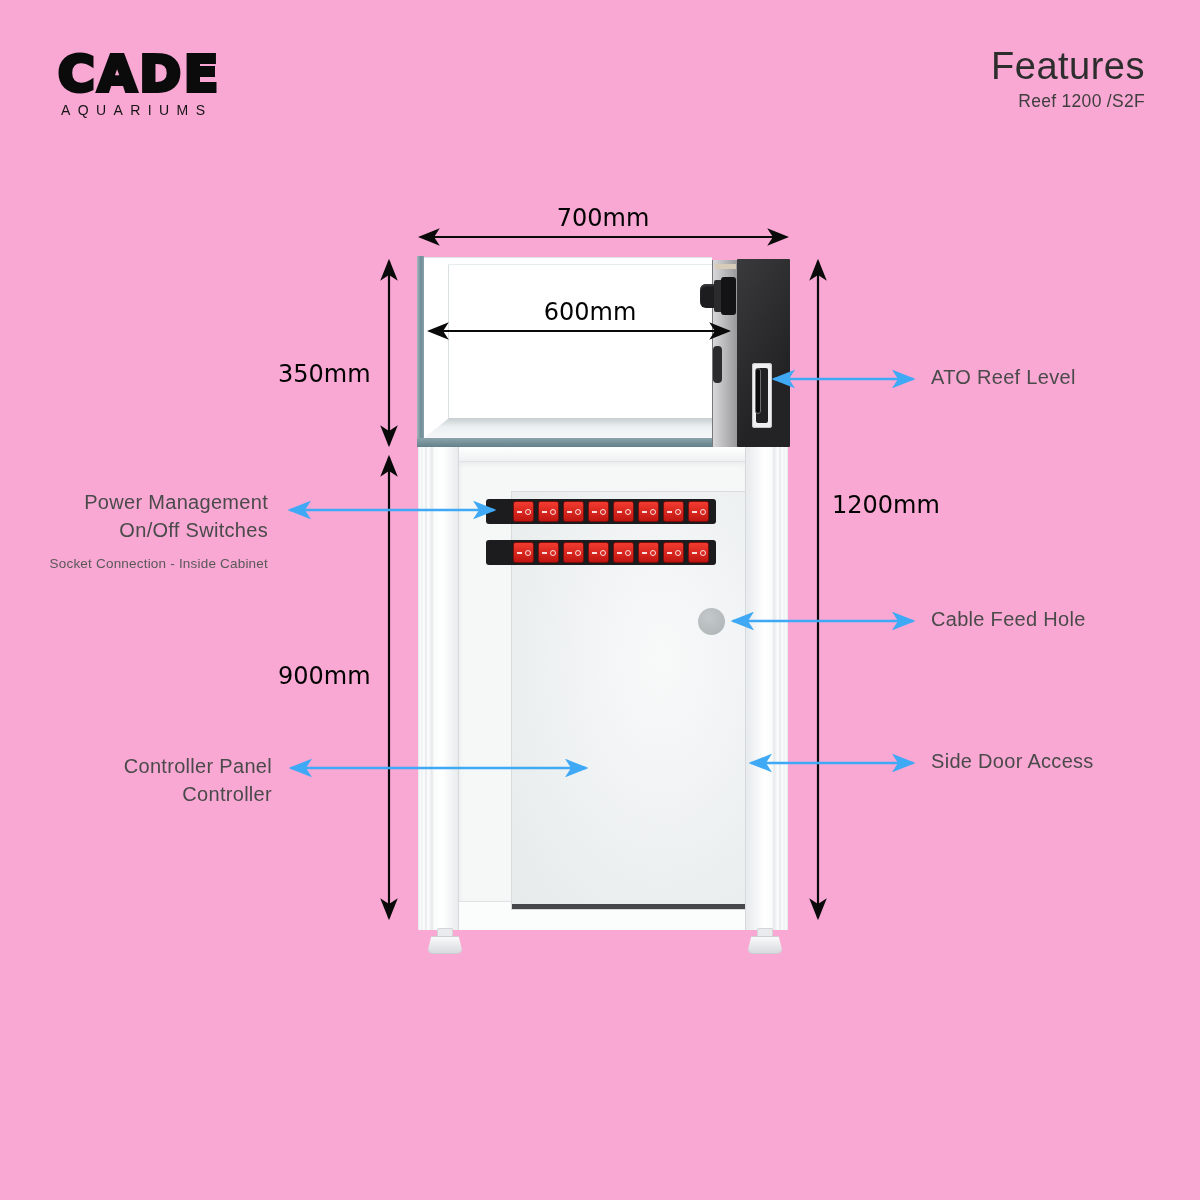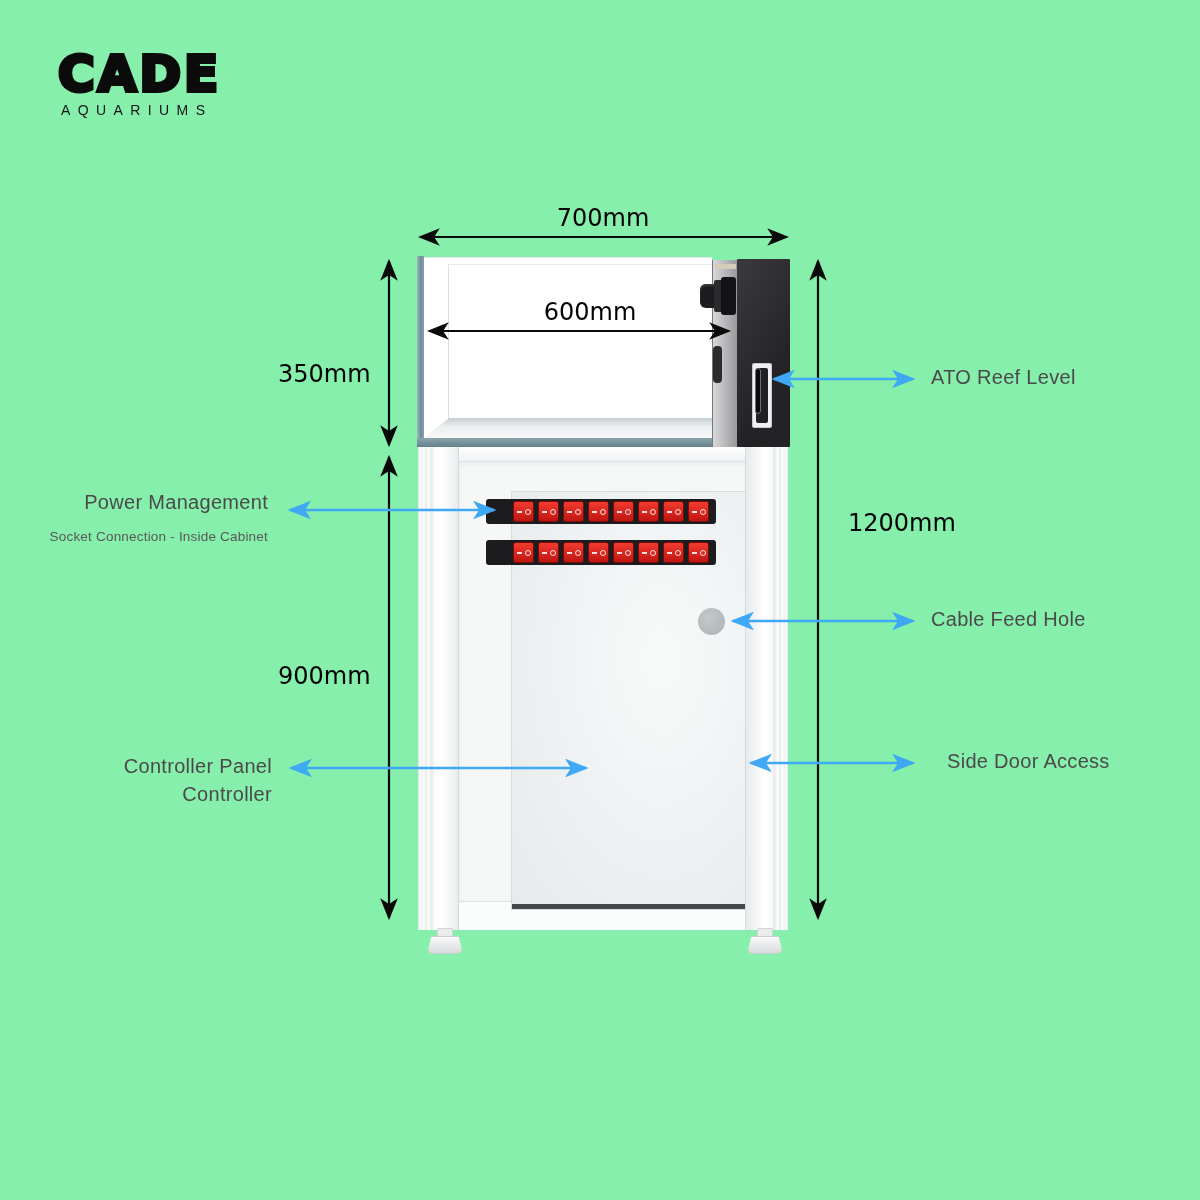--- a/index.html
+++ b/index.html
@@ -1,16 +1,16 @@
 <!DOCTYPE html>
 <html><head>
 <meta charset="utf-8">
 <style>
   html,body{margin:0;padding:0;background:#ffffff;}
-  .canvas{position:relative;width:1200px;height:1200px;background:#86efac;overflow:hidden;
+  .canvas{position:relative;width:1200px;height:1200px;background:#f9a8d4;overflow:hidden;
           font-family:"Liberation Sans",sans-serif;}
 
   
   .logo{position:absolute;left:58px;top:46px;}
   .logo-word{font-family:"DejaVu Sans",sans-serif;font-weight:bold;font-size:50px;line-height:56px;
              color:#0b0b0b;letter-spacing:3px;-webkit-text-stroke:4px #0b0b0b;paint-order:stroke fill;}
   .logo-sub{font-size:14px;letter-spacing:7.4px;color:#141414;margin-top:0;padding-left:3px;font-weight:500;}
   .titleblock{position:absolute;right:55px;top:44px;text-align:right;}
   .page-title{font-size:38px;line-height:44px;font-weight:300;color:#2d2d2d;letter-spacing:.5px;}
   .page-model{font-size:17.5px;color:#3e3e3e;font-weight:300;margin-top:3px;letter-spacing:.3px;}
@@ -79,42 +79,46 @@
 
   
   .overlay{position:absolute;left:0;top:0;width:1200px;height:1200px;z-index:5;pointer-events:none;}
 
   
   .dim{position:absolute;font-family:"DejaVu Sans",sans-serif;font-size:24px;color:#030303;z-index:6;}
   .dim-700{left:538px;top:204px;width:130px;text-align:center;}
   .dim-600{left:525px;top:298px;width:130px;text-align:center;}
   .dim-350{left:278px;top:342px;width:90px;text-align:right;margin-top:18px;}
   .dim-900{left:278px;top:662px;width:90px;text-align:right;}
-  .dim-1200{left:832px;top:509px;margin-left:16px;}
+  .dim-1200{left:832px;top:491px;}
 
   
   .callout{position:absolute;z-index:6;font-size:20px;font-weight:300;color:#4a4a4a;letter-spacing:.3px;}
   .callout .line{line-height:27.5px;}
   .callout-right{text-align:left;}
   .callout-left{text-align:right;}
   .lbl-power{left:28px;top:489px;width:240px;}
   .lbl-power .note{font-size:13.5px;color:#585858;margin-top:12px;letter-spacing:.2px;}
   .lbl-controller{left:28px;top:753px;width:244px;}
   .lbl-ato{left:931px;top:366px;}
   .lbl-cable{left:931px;top:608px;}
-  .lbl-side{left:931px;top:750px;margin-left:16px;}
+  .lbl-side{left:931px;top:750px;}
 </style>
 </head>
 <body>
 
 <div class="canvas">
 
   <div class="logo">
     <div class="logo-word">CADE</div>
     <div class="logo-sub">AQUARIUMS</div>
+  </div>
+  <div class="titleblock">
+    <div class="page-title">Features</div>
+    <div class="page-model">Reef 1200 /S2F</div>
   </div>
 
   <div class="tank">
     <div class="glass"></div>
     <div class="back-left-line"></div>
     <div class="back-top-line"></div>
     <div class="tank-floor"></div>
     <div class="glass-left"></div>
     <div class="glass-bottom"></div>
     <div class="overflow-gray"></div>
@@ -183,20 +187,21 @@
   </svg>
 
   <div class="dim dim-700">700mm</div>
   <div class="dim dim-600">600mm</div>
   <div class="dim dim-350">350mm</div>
   <div class="dim dim-900">900mm</div>
   <div class="dim dim-1200">1200mm</div>
 
   <div class="callout callout-left lbl-power">
     <div class="line">Power Management</div>
+    <div class="line">On/Off Switches</div>
     <div class="note">Socket Connection - Inside Cabinet</div>
   </div>
   <div class="callout callout-left lbl-controller">
     <div class="line">Controller Panel</div>
     <div class="line">Controller</div>
   </div>
   <div class="callout callout-right lbl-ato">ATO Reef Level</div>
   <div class="callout callout-right lbl-cable">Cable Feed Hole</div>
   <div class="callout callout-right lbl-side">Side Door Access</div>
 

